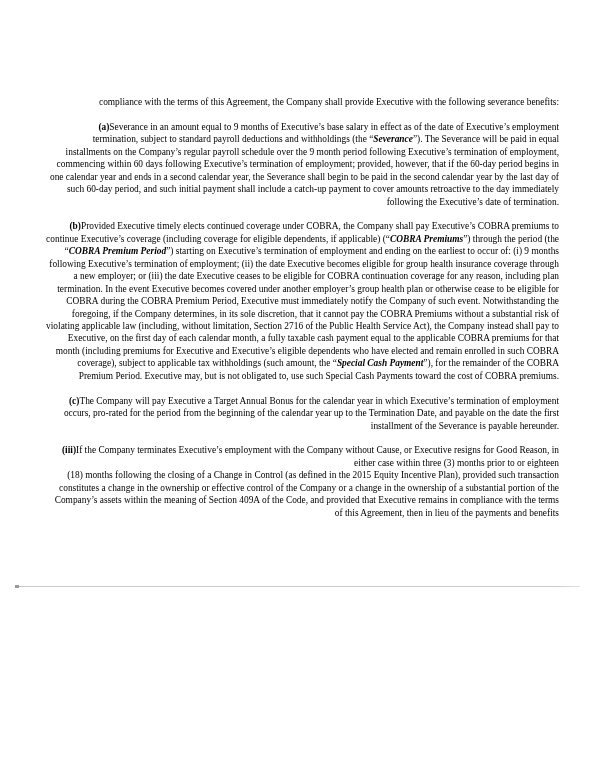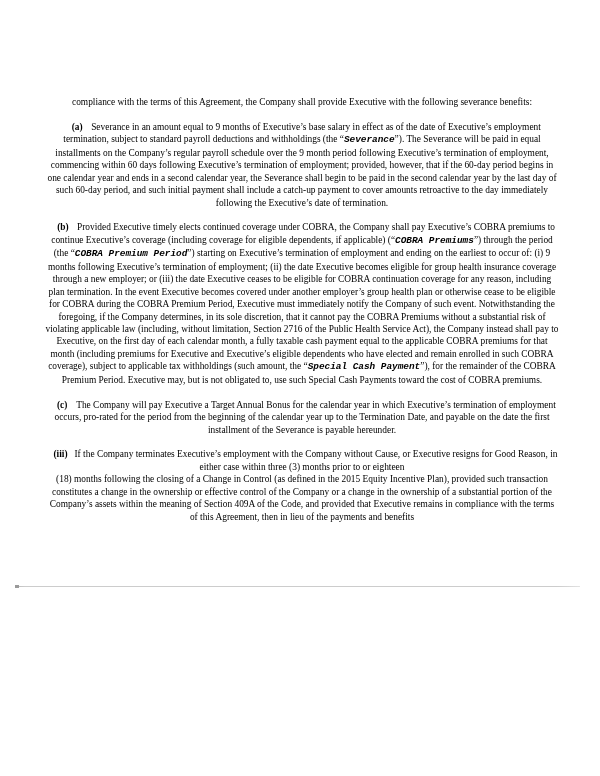--- a/index.html
+++ b/index.html
@@ -16,34 +16,33 @@
   }
   .content {
     position: absolute;
     left: 45px;
     top: 96px;
     width: 514px;
     font-family: "Liberation Serif", serif;
     font-size: 9.4px;
     line-height: 12.45px;
     color: #000000;
-    text-align: center;
+    text-align: right;
   }
   .para {
     margin: 0 0 12.4px 0;
   }
   .plabel {
     font-weight: bold;
     display: inline-block;
     min-width: 28px;
   }
   .seg.bi {
     font-weight: bold;
     font-style: italic;
-    font-family: Liberation Mono, monospace;
   }
   .divider {
     position: absolute;
     top: 586px;
     left: 15px;
     width: 565px;
     height: 1px;
     background: linear-gradient(to right, #b9b9b9 0px, #cccccc 10px, #cccccc 96%, #e2e2e2 100%);
   }
   .divider-tip {

